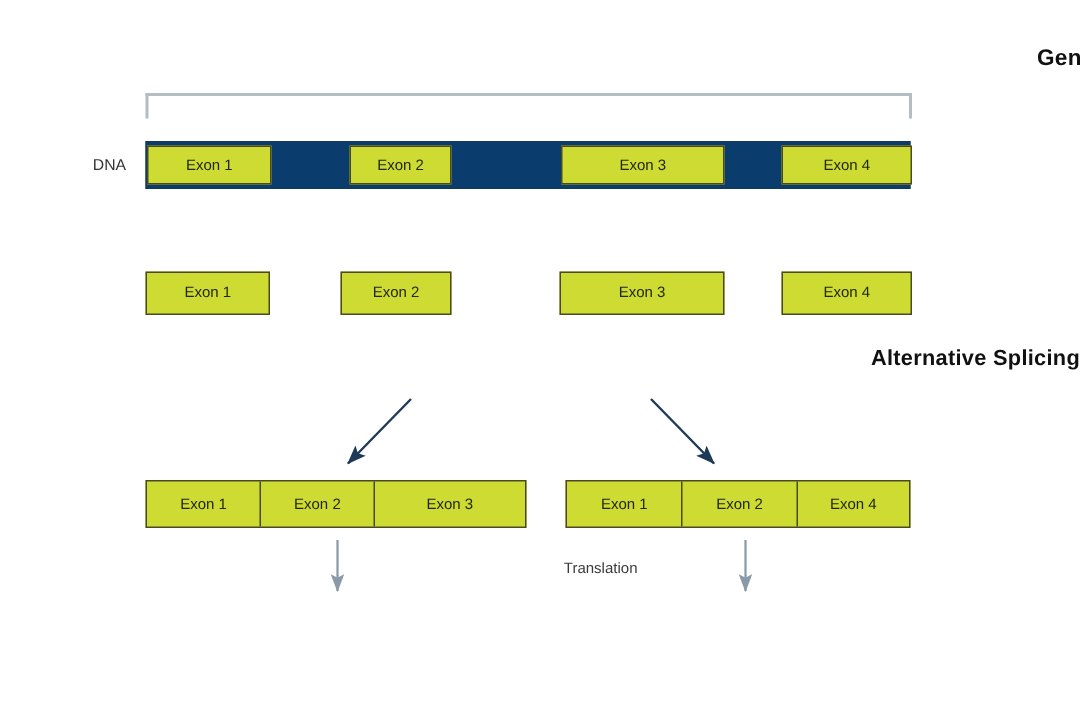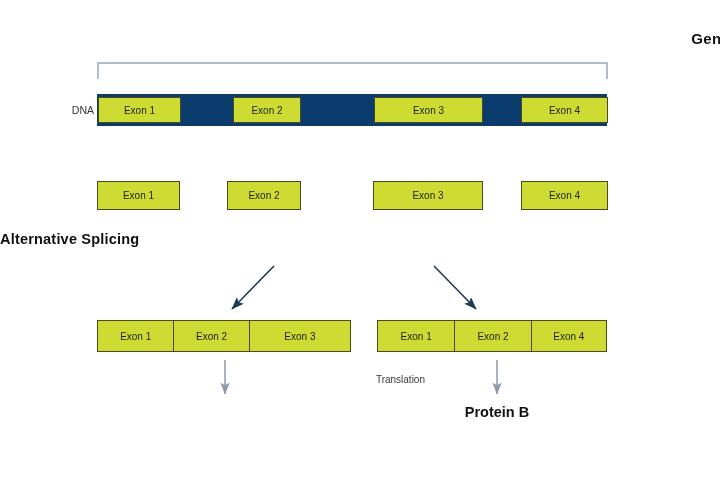--- a/index.html
+++ b/index.html
@@ -19,21 +19,21 @@
   
   .gene-title{
     left:10px;top:30px;width:720px;
     text-align:right;
     font-size:15px;font-weight:bold;
     letter-spacing:.3px;
     color:#111;
   }
   .splicing-title{
     left:0;top:231px;width:720px;
-    text-align:left;
+    text-align:right;
     font-size:14.5px;font-weight:bold;
     letter-spacing:.2px;
     color:#111;
   }
   .translation-label{
     left:305px;top:374px;width:120px;
     text-align:right;
     font-size:10px;
     color:#3a3a3a;
   }
@@ -41,21 +41,21 @@
     font-size:14.5px;font-weight:bold;
     text-align:center;
     color:#111;
     width:160px;
   }
   .protein-a{left:145px;top:404px;}
   .protein-b{left:417px;top:404px;}
 
   .dna-label{
     left:52px;top:104px;width:42px;
-    text-align:right;
+    text-align:center;
     font-size:10.5px;
     color:#333;
   }
 
   
   .bracket{
     left:97px;top:62px;width:511px;height:17px;
     border:2px solid #b4bdc6;
     border-bottom:none;
     box-sizing:border-box;
@@ -142,21 +142,20 @@
   </div>
 
   <div class="abs transcript" style="left:377px;width:230px;">
     <div class="seg" style="width:78px;">Exon 1</div>
     <div class="seg" style="width:77px;">Exon 2</div>
     <div class="seg" style="width:75px;">Exon 4</div>
   </div>
 
   <div class="abs translation-label">Translation</div>
 
-  <div class="abs protein-label protein-b">Protein B</div>
 
   <svg class="abs arrow-layer" viewBox="0 0 720 485" width="720" height="485">
     <defs>
       <marker id="head-dark" markerWidth="9" markerHeight="9" refX="7.5" refY="3" orient="auto">
         <path d="M0,0 L8,3 L0,6 L1.6,3 z" fill="#1f3a58"></path>
       </marker>
       <marker id="head-light" markerWidth="9" markerHeight="9" refX="7.5" refY="3" orient="auto">
         <path d="M0,0 L8,3 L0,6 L1.6,3 z" fill="#8a9aa8"></path>
       </marker>
     </defs>

